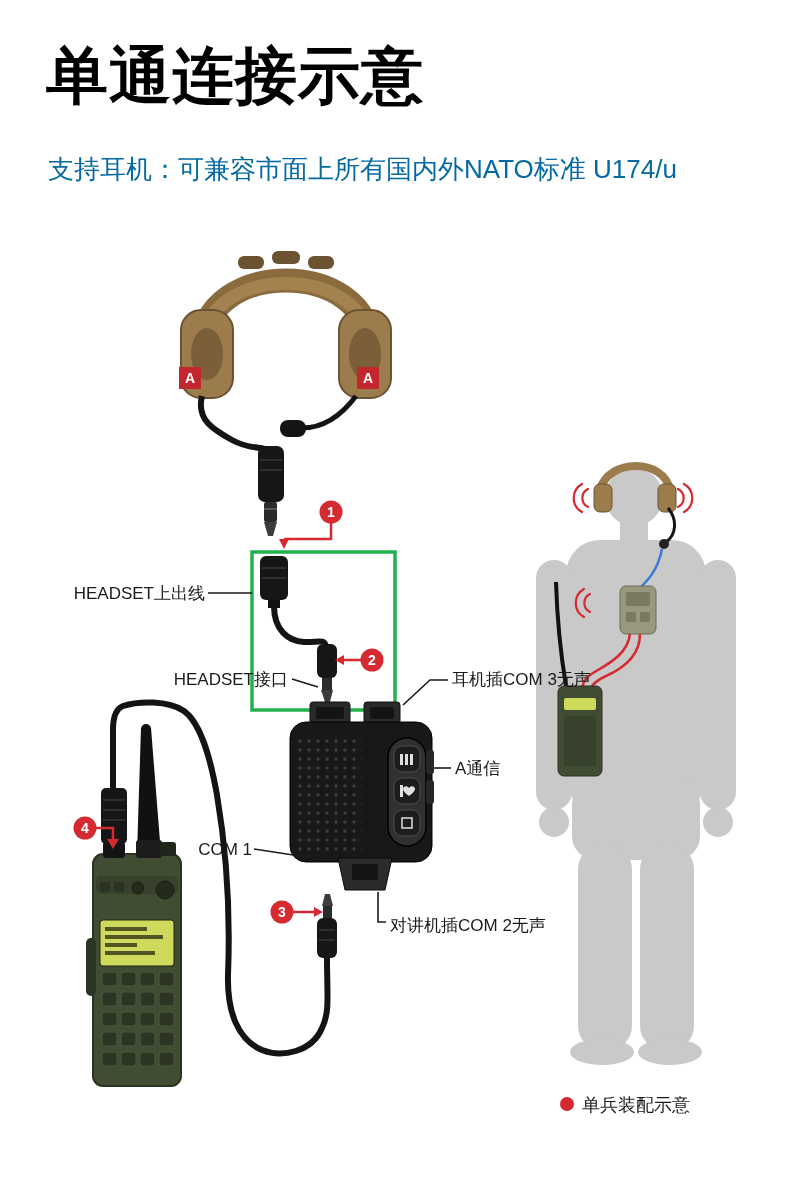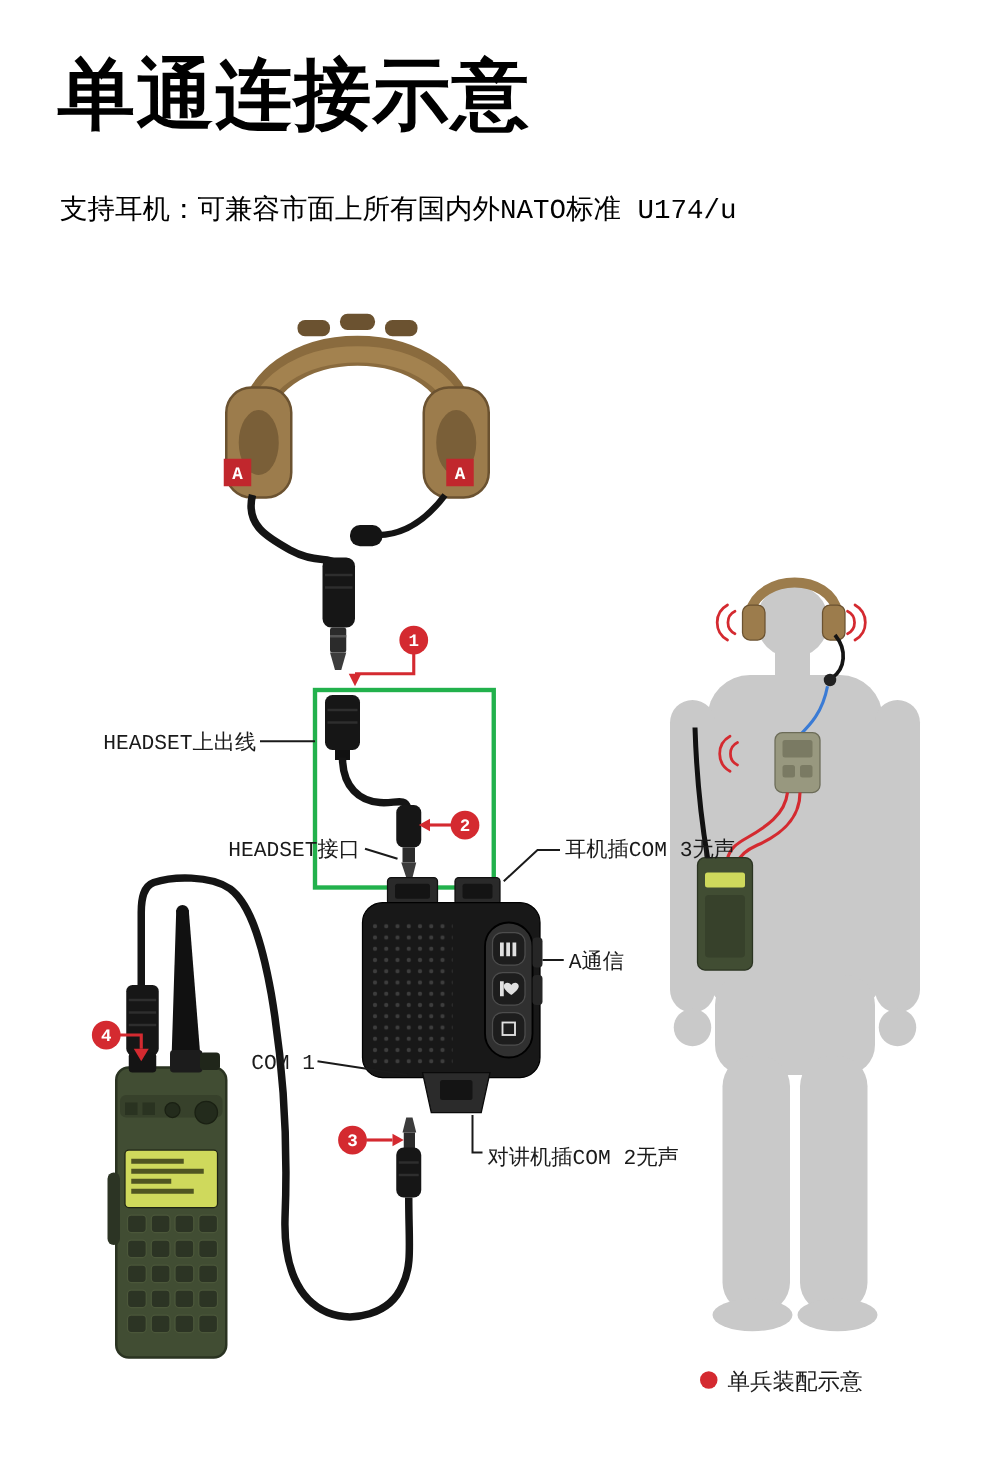--- a/index.html
+++ b/index.html
@@ -1,26 +1,26 @@
 <!DOCTYPE html>
 <html><head>
 <meta charset="utf-8">
 <style>
   html,body{margin:0;padding:0;background:#fff;}
   .page{
     position:relative;width:800px;height:1187px;background:#ffffff;
-    font-family:Liberation Mono, monospace;overflow:hidden;
+    font-family:Liberation Sans, sans-serif;overflow:hidden;
   }
   .title{
     position:absolute;left:46px;top:34px;font-size:62px;font-weight:900;
     color:#000;letter-spacing:1px;white-space:nowrap;
   }
   .subtitle{
-    position:absolute;left:48px;top:152px;font-size:22px;font-weight:500;
-    color:#000000;white-space:nowrap;text-align:center;
+    position:absolute;left:48px;top:152px;font-size:26px;font-weight:500;
+    color:#0369a1;white-space:nowrap;text-align:center;
   }
   svg.scene{position:absolute;left:0;top:0;}
   .lbl{font-size:17px;fill:#1a1a1a;}
   .marker-num{font-size:14px;font-weight:bold;fill:#ffffff;}
   .badge-a{font-size:14px;font-weight:bold;fill:#ffffff;}
   .legend-text{font-size:18px;fill:#1a1a1a;}
 </style>
 </head>
 <body>
 

